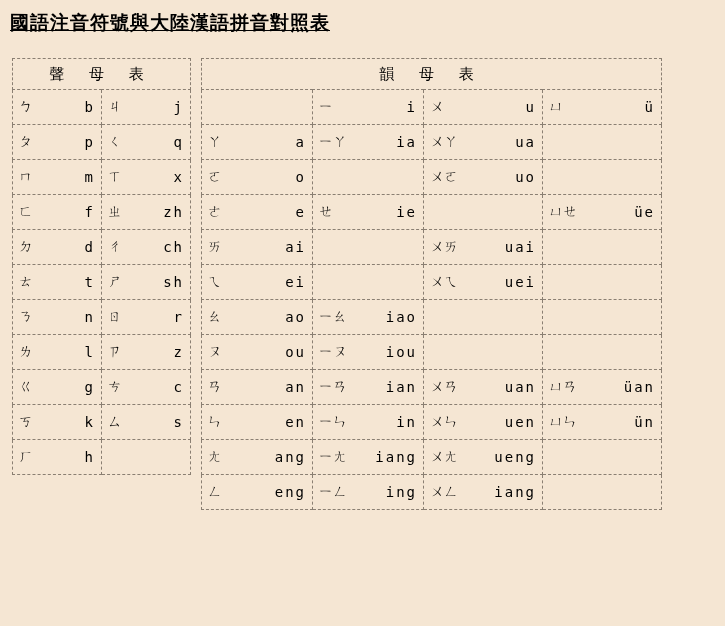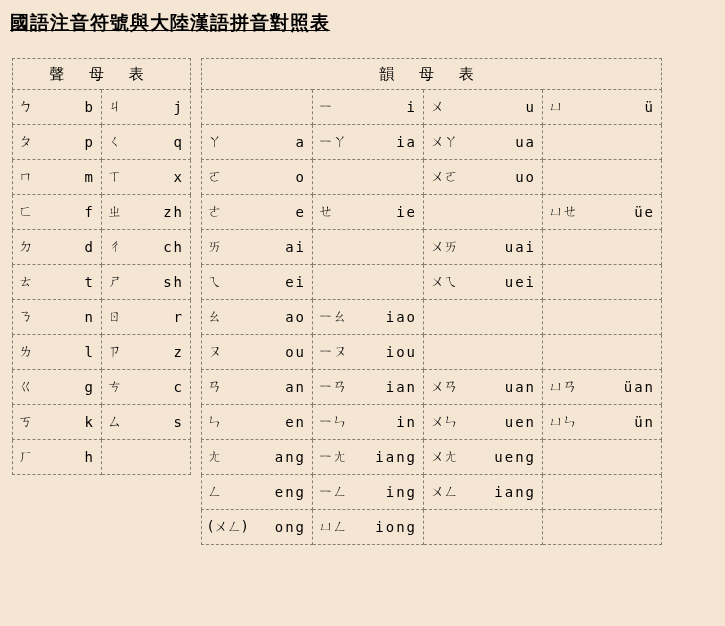--- a/index.html
+++ b/index.html
@@ -436,35 +436,17 @@
             </td>
             <td class="pair xwide">
               <span class="bp">ㄨㄥ</span>
               <span class="py">iang</span>
             </td>
             <td class="pair xwide">
               <span class="bp"></span>
               <span class="py"></span>
             </td>
           </tr>
-          <tr>
-            <td class="pair wide">
-              <span class="bp">(ㄨㄥ)</span>
-              <span class="py">ong</span>
-            </td>
-            <td class="pair wide">
-              <span class="bp">ㄩㄥ</span>
-              <span class="py">iong</span>
-            </td>
-            <td class="pair xwide">
-              <span class="bp"></span>
-              <span class="py"></span>
-            </td>
-            <td class="pair xwide">
-              <span class="bp"></span>
-              <span class="py"></span>
-            </td>
-          </tr>
         </tbody>
     </table>
 
   </div>
 </div>
 
 </body></html>

